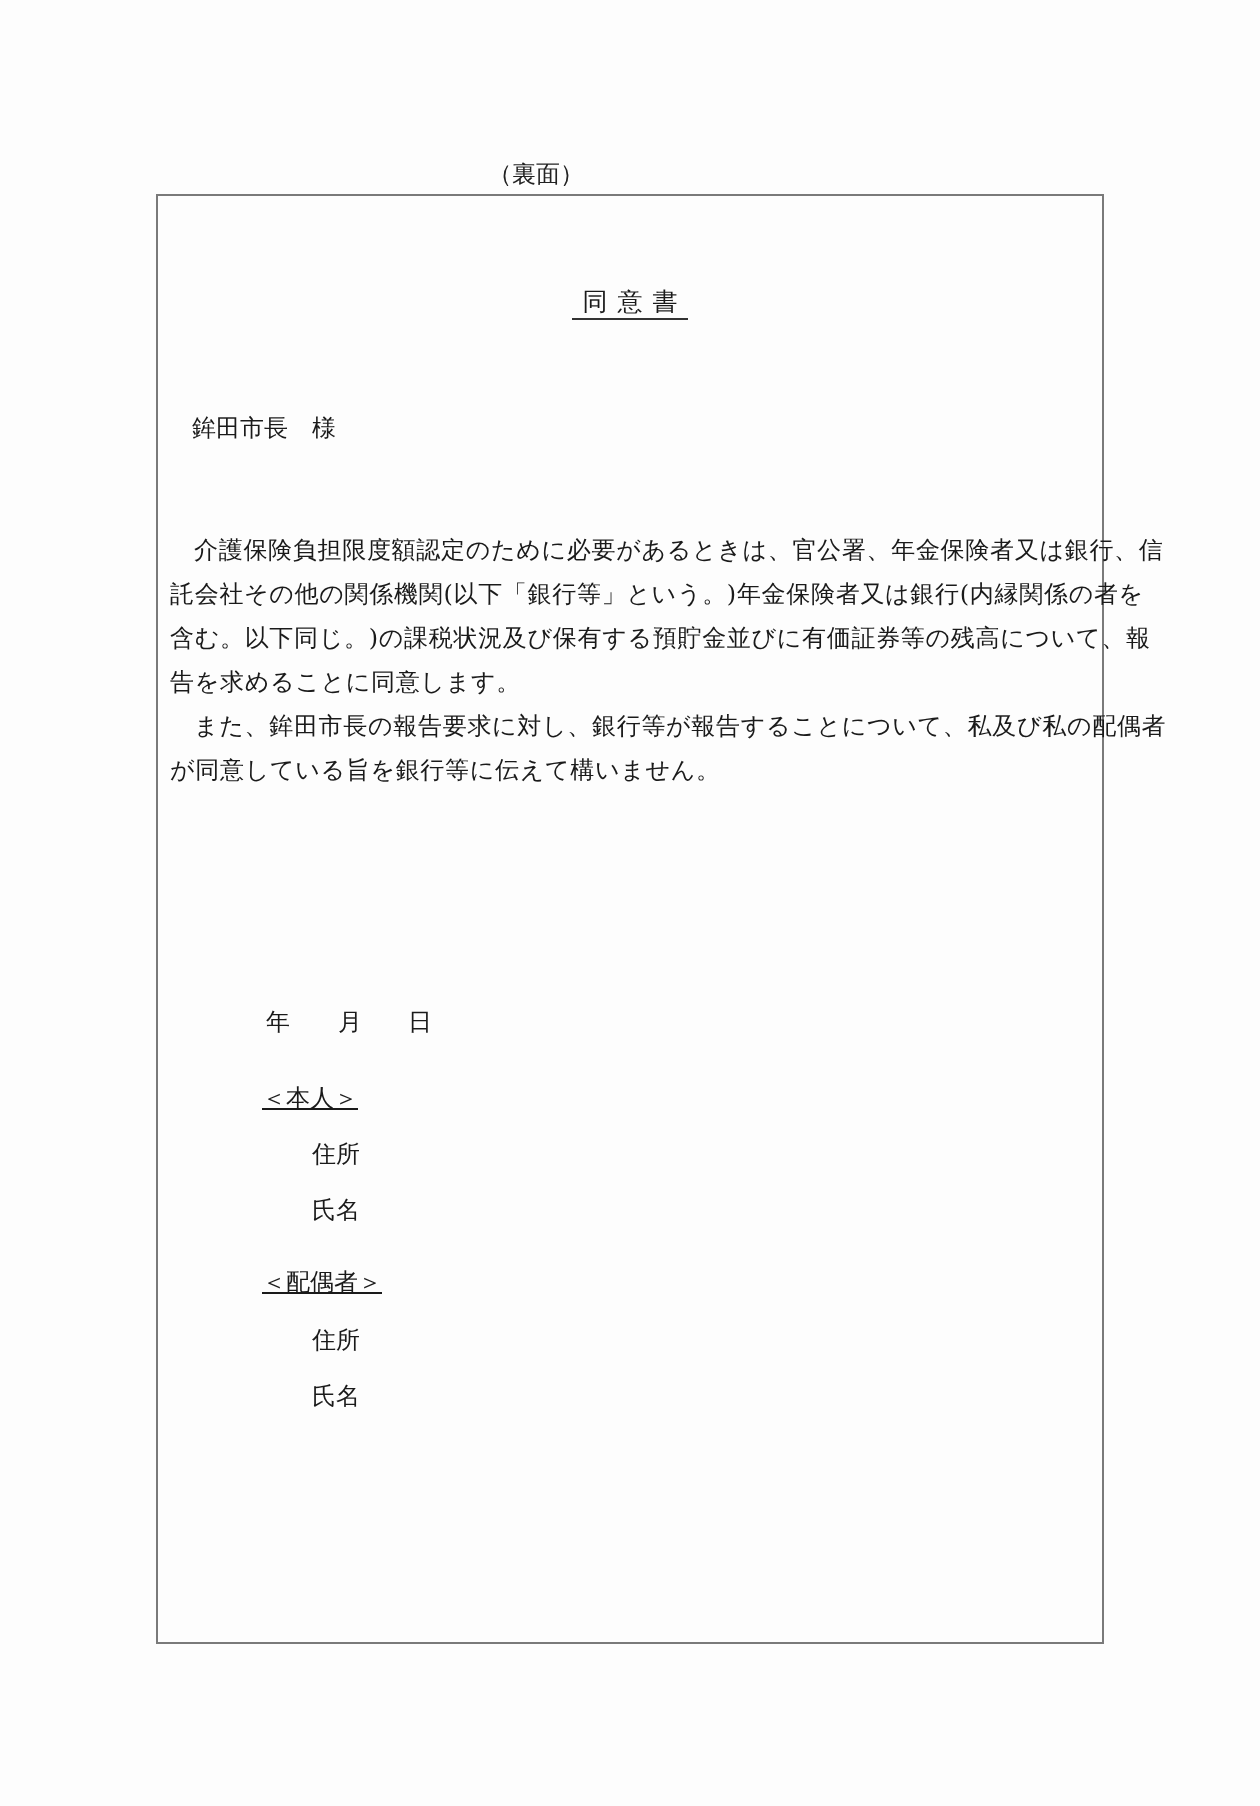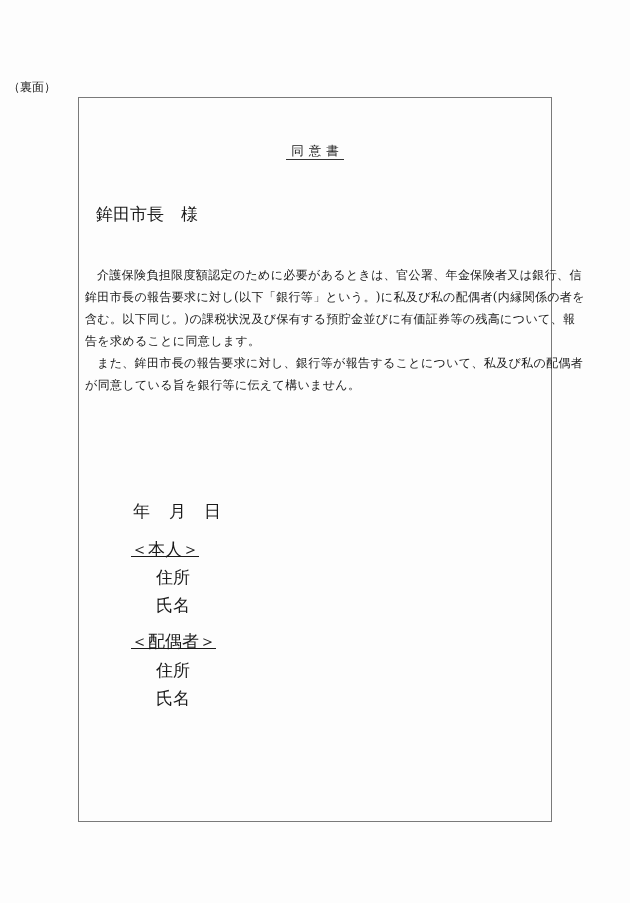--- a/index.html
+++ b/index.html
@@ -13,38 +13,37 @@
       position: relative;
       font-family: "DejaVu Serif", "Liberation Serif", serif;
       color: #1a1a1a;
       overflow: hidden;
     }
     .page-label {
       position: absolute;
       top: 80px;
       left: 0;
       width: 536px;
-      text-align: left;
+      text-align: center;
       font-size: 12px;
       line-height: 14px;
       color: #222;
-      padding-left: 8px;
     }
     .frame {
       position: absolute;
       left: 78px;
       top: 97px;
       width: 472px;
       height: 723px;
       border: 1.5px solid #7a7a7a;
       box-sizing: content-box;
     }
     .abs {
       position: absolute;
-      font-size: 17px;
+      font-size: 12px;
       line-height: 14px;
       white-space: nowrap;
     }
     .title {
       left: 0;
       width: 472px;
       top: 46px;
       text-align: center;
       font-size: 12.5px;
     }
@@ -91,21 +90,21 @@
 <div class="frame">
 
   <div class="abs title">
     <span>同意書</span>
   </div>
 
   <div class="abs addressee">鉾田市長　様</div>
 
   <div class="body-text">
     <span class="body-line indent">介護保険負担限度額認定のために必要があるときは、官公署、年金保険者又は銀行、信</span>
-    <span class="body-line">鉾田市長の報告要求に対し(以下「銀行等」という。)に私及び私の配偶者(内縁関係の者を</span>
+    <span class="body-line">託会社その他の関係機関(以下「銀行等」という。)年金保険者又は銀行(内縁関係の者を</span>
     <span class="body-line">含む。以下同じ。)の課税状況及び保有する預貯金並びに有価証券等の残高について、報</span>
     <span class="body-line">告を求めることに同意します。</span>
     <span class="body-line indent">また、鉾田市長の報告要求に対し、銀行等が報告することについて、私及び私の配偶者</span>
     <span class="body-line">が同意している旨を銀行等に伝えて構いません。</span>
   </div>
 
   <div class="abs date-row">
     <span style="left:0px;">年</span>
     <span style="left:36px;">月</span>
     <span style="left:71px;">日</span>

